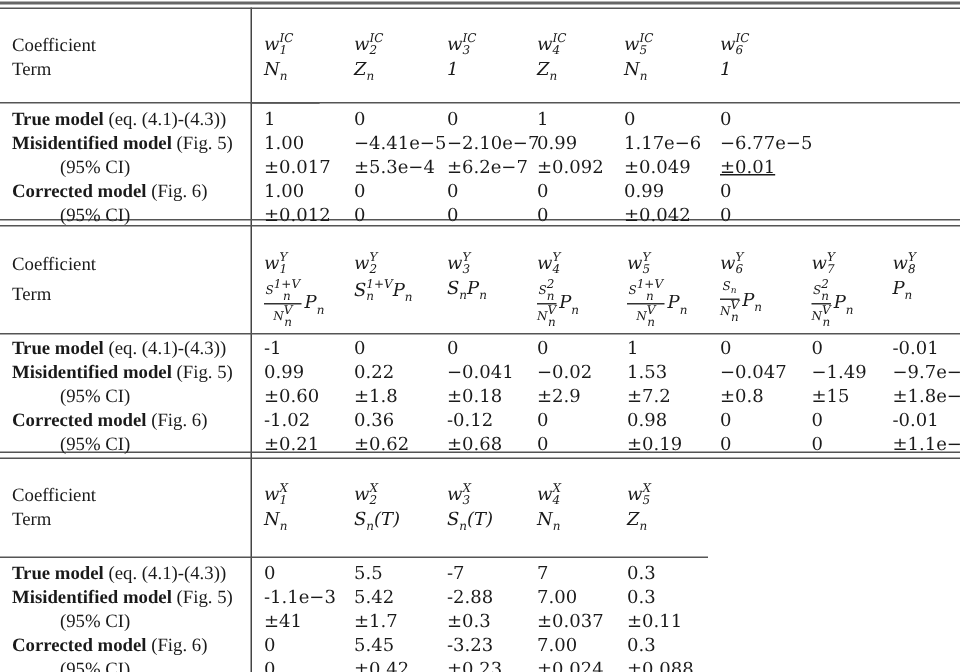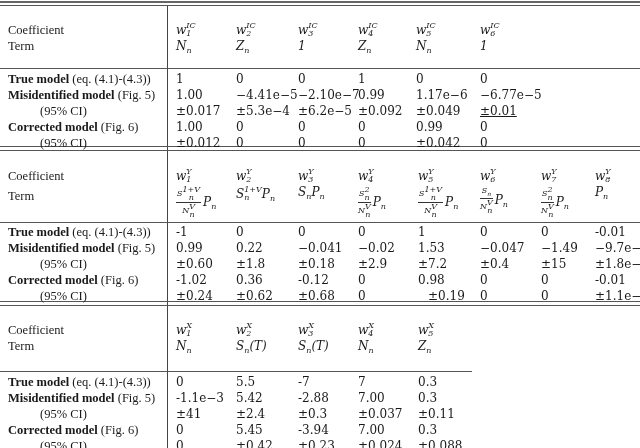--- a/index.html
+++ b/index.html
@@ -101,21 +101,21 @@
     <div class="abs val" style="left: 416px; top: 73px;">0</div>
     <div class="abs val" style="left: 480px; top: 73px;">0</div>
     <div class="abs val" style="left: 176px; top: 89px;">1.00</div>
     <div class="abs val" style="left: 236px; top: 89px;">−4.41e−5</div>
     <div class="abs val" style="left: 298px; top: 89px;">−2.10e−7</div>
     <div class="abs val" style="left: 358px; top: 89px;">0.99</div>
     <div class="abs val" style="left: 416px; top: 89px;">1.17e−6</div>
     <div class="abs val" style="left: 480px; top: 89px;">−6.77e−5</div>
     <div class="abs val" style="left: 176px; top: 105px;">±0.017</div>
     <div class="abs val" style="left: 236px; top: 105px;">±5.3e−4</div>
-    <div class="abs val" style="left: 298px; top: 105px;">±6.2e−5</div>
+    <div class="abs val" style="left: 298px; top: 105px;">±6.2e−7</div>
     <div class="abs val" style="left: 358px; top: 105px;">±0.092</div>
     <div class="abs val" style="left: 416px; top: 105px;">±0.049</div>
     <div class="abs val" style="left: 480px; top: 105px; text-decoration: underline;">±0.01</div>
     <div class="abs val" style="left: 176px; top: 121px;">1.00</div>
     <div class="abs val" style="left: 236px; top: 121px;">0</div>
     <div class="abs val" style="left: 298px; top: 121px;">0</div>
     <div class="abs val" style="left: 358px; top: 121px;">0</div>
     <div class="abs val" style="left: 416px; top: 121px;">0.99</div>
     <div class="abs val" style="left: 480px; top: 121px;">0</div>
     <div class="abs val" style="left: 176px; top: 137px;">±0.012</div>
@@ -208,36 +208,36 @@
     <div class="abs val" style="left: 358px; top: 242px;">−0.02</div>
     <div class="abs val" style="left: 418px; top: 242px;">1.53</div>
     <div class="abs val" style="left: 480px; top: 242px;">−0.047</div>
     <div class="abs val" style="left: 541px; top: 242px;">−1.49</div>
     <div class="abs val" style="left: 595px; top: 242px;">−9.7e−3</div>
     <div class="abs val" style="left: 176px; top: 258px;">±0.60</div>
     <div class="abs val" style="left: 236px; top: 258px;">±1.8</div>
     <div class="abs val" style="left: 298px; top: 258px;">±0.18</div>
     <div class="abs val" style="left: 358px; top: 258px;">±2.9</div>
     <div class="abs val" style="left: 418px; top: 258px;">±7.2</div>
-    <div class="abs val" style="left: 480px; top: 258px;">±0.4</div>
+    <div class="abs val" style="left: 480px; top: 258px;">±0.8</div>
     <div class="abs val" style="left: 541px; top: 258px;">±15</div>
     <div class="abs val" style="left: 595px; top: 258px;">±1.8e−3</div>
     <div class="abs val" style="left: 176px; top: 274px;">-1.02</div>
     <div class="abs val" style="left: 236px; top: 274px;">0.36</div>
     <div class="abs val" style="left: 298px; top: 274px;">-0.12</div>
     <div class="abs val" style="left: 358px; top: 274px;">0</div>
     <div class="abs val" style="left: 418px; top: 274px;">0.98</div>
     <div class="abs val" style="left: 480px; top: 274px;">0</div>
     <div class="abs val" style="left: 541px; top: 274px;">0</div>
     <div class="abs val" style="left: 595px; top: 274px;">-0.01</div>
-    <div class="abs val" style="left: 176px; top: 290px;">±0.24</div>
+    <div class="abs val" style="left: 176px; top: 290px;">±0.21</div>
     <div class="abs val" style="left: 236px; top: 290px;">±0.62</div>
     <div class="abs val" style="left: 298px; top: 290px;">±0.68</div>
     <div class="abs val" style="left: 358px; top: 290px;">0</div>
-    <div class="abs val" style="left: 418px; top: 290px; margin-left: 10px;">±0.19</div>
+    <div class="abs val" style="left: 418px; top: 290px;">±0.19</div>
     <div class="abs val" style="left: 480px; top: 290px;">0</div>
     <div class="abs val" style="left: 541px; top: 290px;">0</div>
     <div class="abs val" style="left: 595px; top: 290px;">±1.1e−3</div>
     <div class="abs math" style="left: 176px; top: 322px;">w<span style="display:inline-flex;flex-direction:column;vertical-align:middle;line-height:8px;">
         <sup style="font-size:8px;">X</sup>
         <sub style="font-size:8px;">1</sub>
       </span></div>
     <div class="abs math" style="left: 176px; top: 340px;">N<sub>n</sub></div>
     <div class="abs math" style="left: 236px; top: 322px;">w<span style="display:inline-flex;flex-direction:column;vertical-align:middle;line-height:8px;">
         <sup style="font-size:8px;">X</sup>
@@ -263,27 +263,27 @@
     <div class="abs val" style="left: 236px; top: 376px;">5.5</div>
     <div class="abs val" style="left: 298px; top: 376px;">-7</div>
     <div class="abs val" style="left: 358px; top: 376px;">7</div>
     <div class="abs val" style="left: 418px; top: 376px;">0.3</div>
     <div class="abs val" style="left: 176px; top: 392px;">-1.1e−3</div>
     <div class="abs val" style="left: 236px; top: 392px;">5.42</div>
     <div class="abs val" style="left: 298px; top: 392px;">-2.88</div>
     <div class="abs val" style="left: 358px; top: 392px;">7.00</div>
     <div class="abs val" style="left: 418px; top: 392px;">0.3</div>
     <div class="abs val" style="left: 176px; top: 408px;">±41</div>
-    <div class="abs val" style="left: 236px; top: 408px;">±2.4</div>
+    <div class="abs val" style="left: 236px; top: 408px;">±1.7</div>
     <div class="abs val" style="left: 298px; top: 408px;">±0.3</div>
     <div class="abs val" style="left: 358px; top: 408px;">±0.037</div>
     <div class="abs val" style="left: 418px; top: 408px;">±0.11</div>
     <div class="abs val" style="left: 176px; top: 424px;">0</div>
     <div class="abs val" style="left: 236px; top: 424px;">5.45</div>
-    <div class="abs val" style="left: 298px; top: 424px;">-3.94</div>
+    <div class="abs val" style="left: 298px; top: 424px;">-3.23</div>
     <div class="abs val" style="left: 358px; top: 424px;">7.00</div>
     <div class="abs val" style="left: 418px; top: 424px;">0.3</div>
     <div class="abs val" style="left: 176px; top: 440px;">0</div>
     <div class="abs val" style="left: 236px; top: 440px;">±0.42</div>
     <div class="abs val" style="left: 298px; top: 440px;">±0.23</div>
     <div class="abs val" style="left: 358px; top: 440px;">±0.024</div>
     <div class="abs val" style="left: 418px; top: 440px;">±0.088</div>
   </div>
 
 </body></html>

